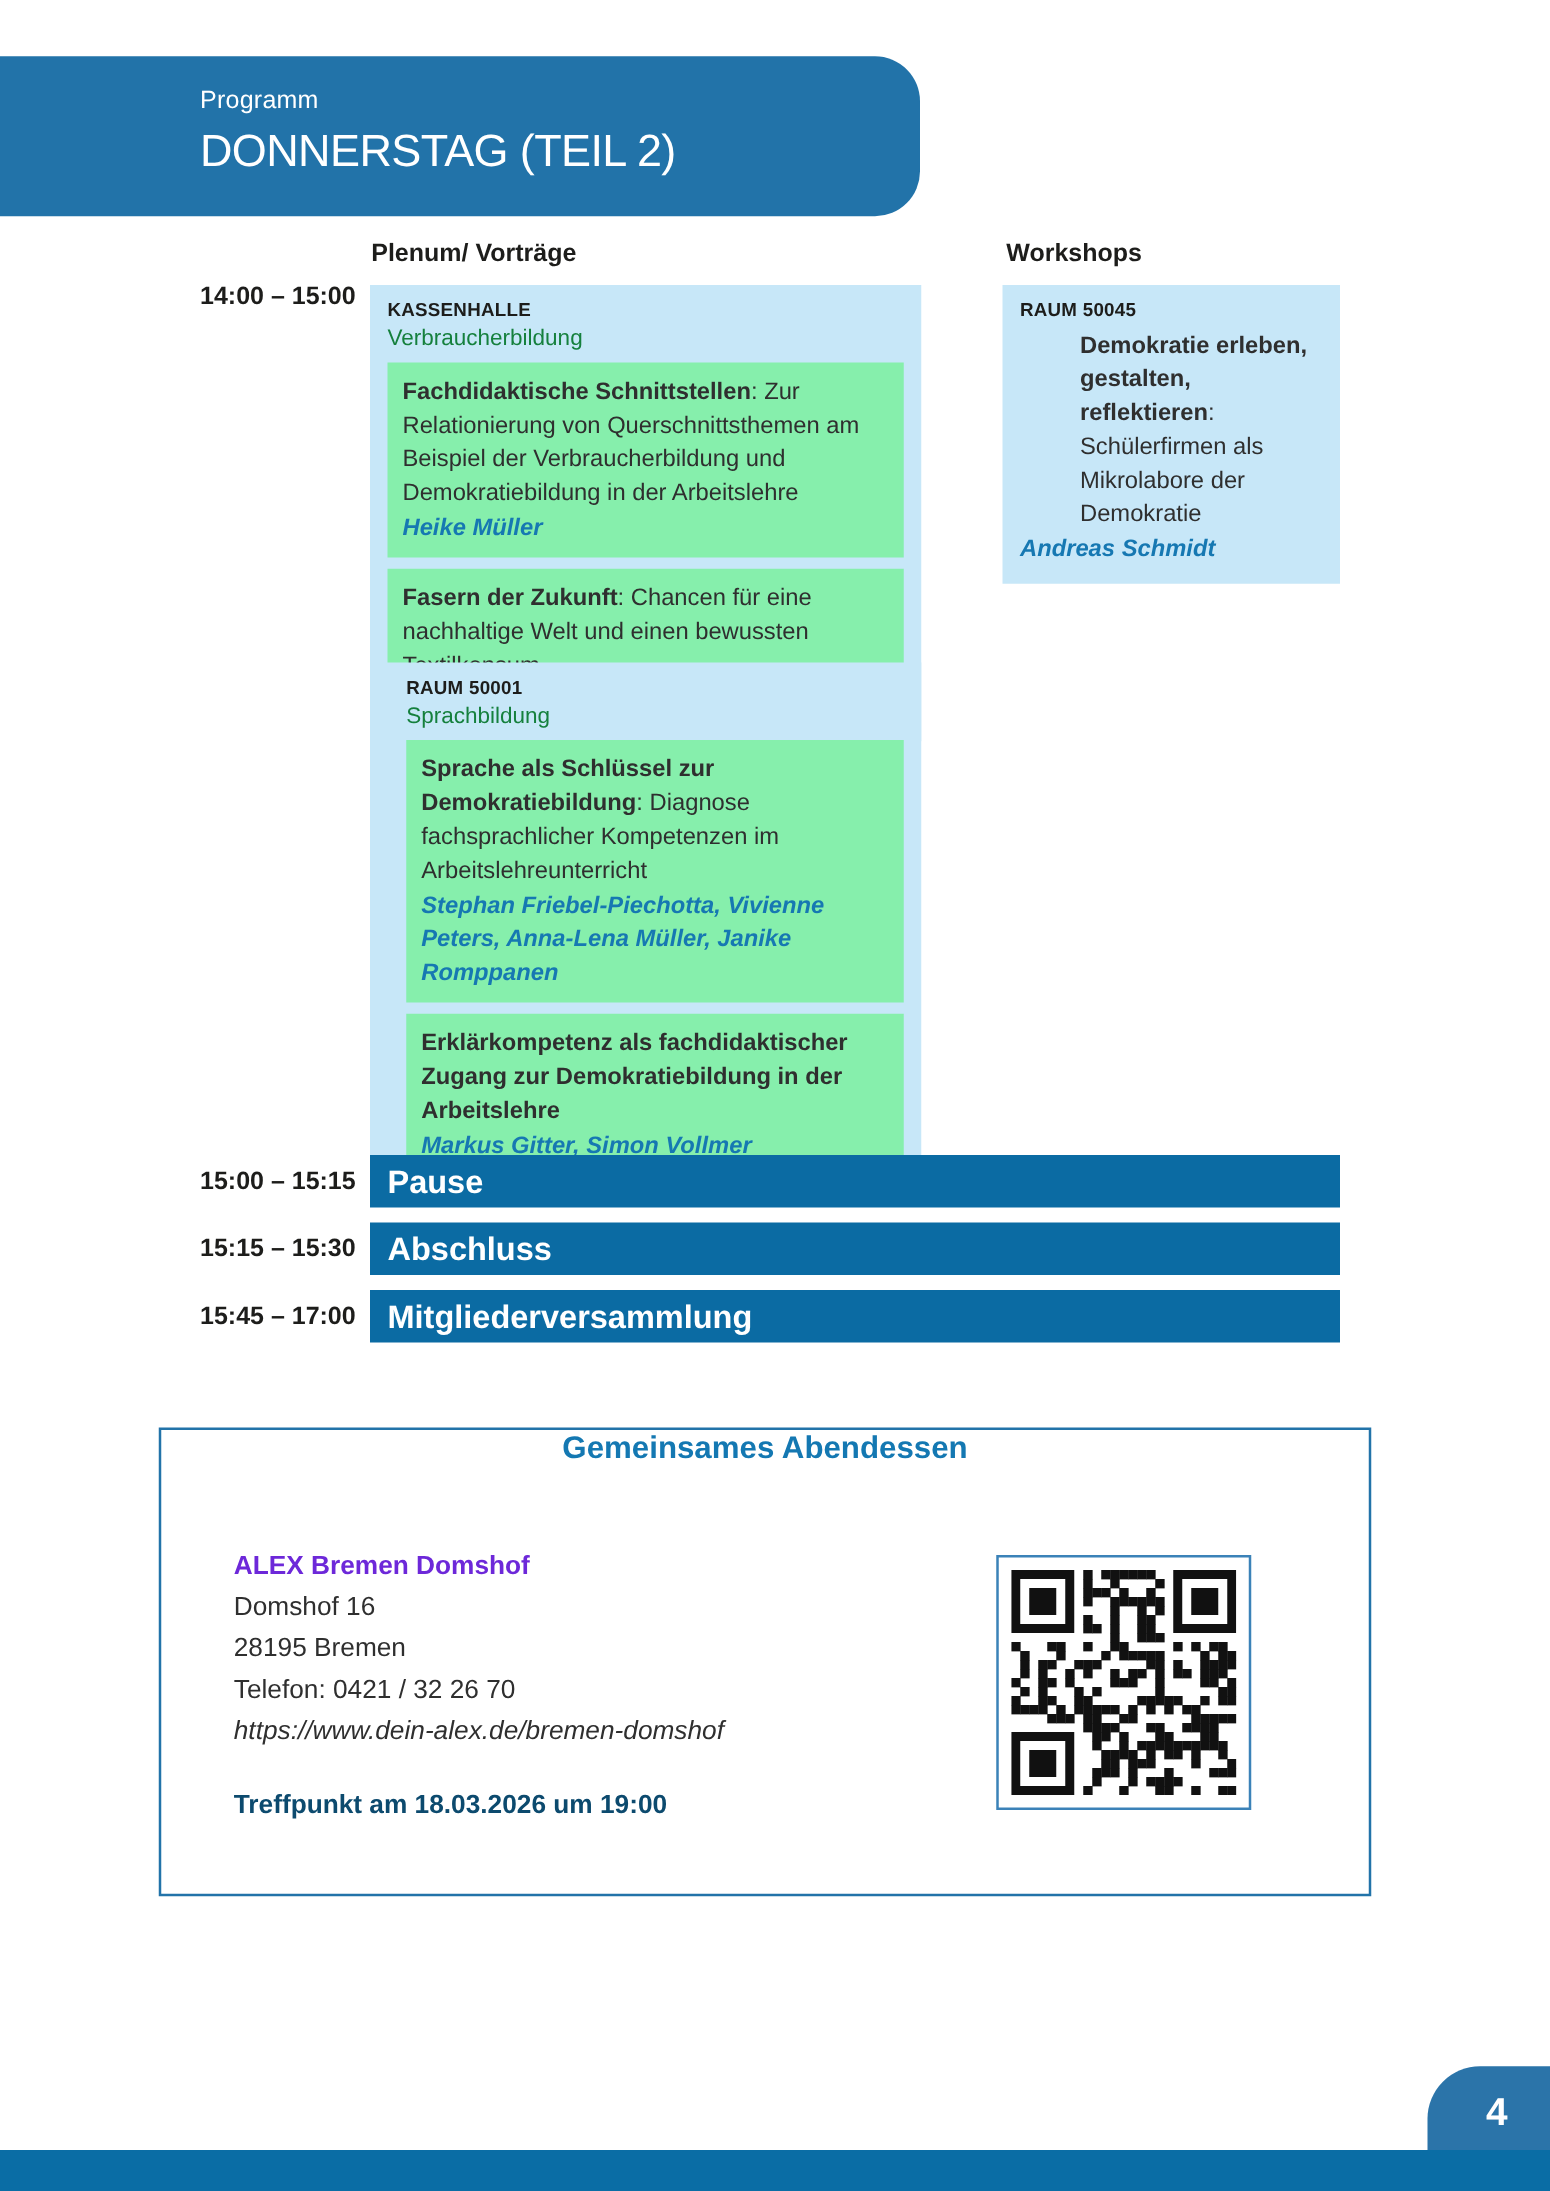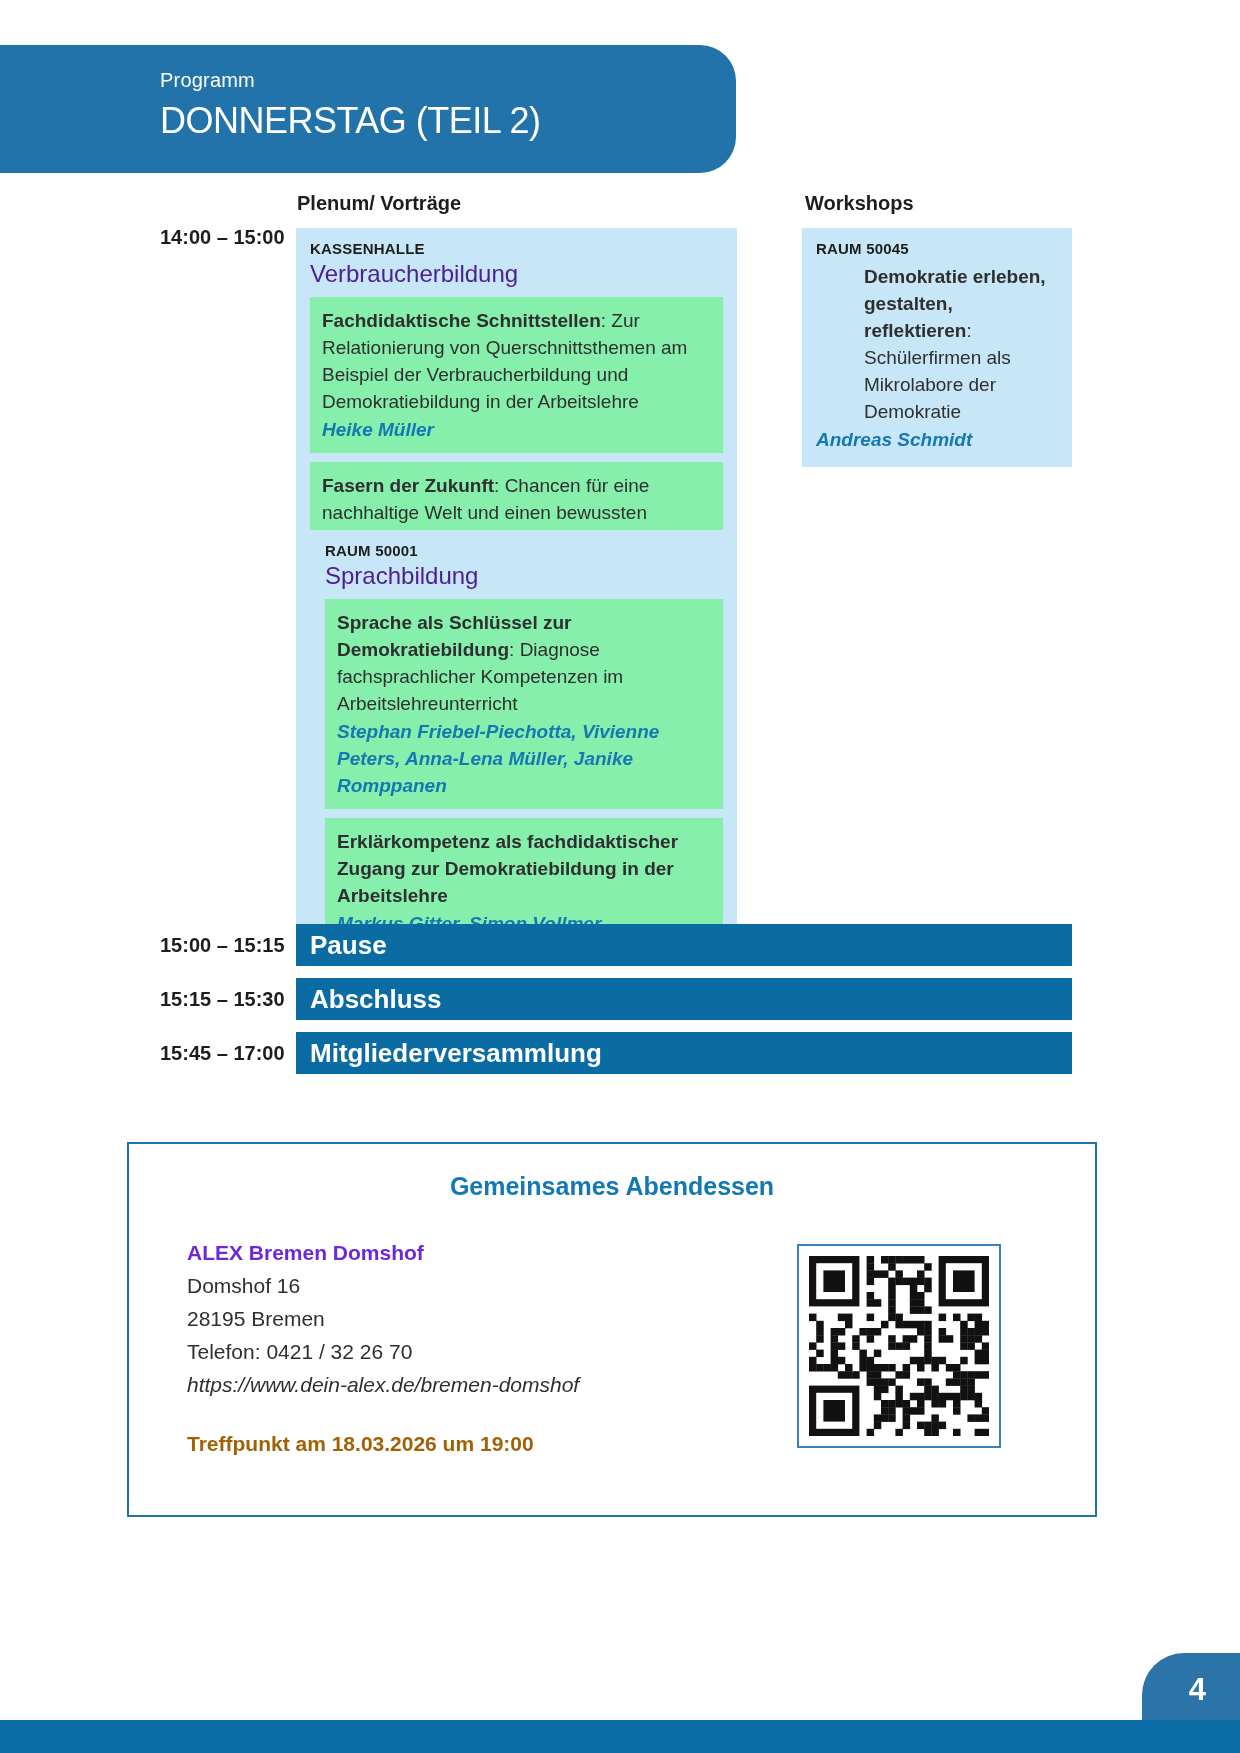--- a/index.html
+++ b/index.html
@@ -15,45 +15,45 @@
 
   
   .col-heading { position:absolute; top:192px; font-size:20px; font-weight:700; color:#1d1d1b; }
   .col-heading.left  { left:297px; }
   .col-heading.right { left:805px; }
   .time-label { position:absolute; left:160px; width:132px; font-size:20px; font-weight:700; color:#1d1d1b; }
 
   
   .session-block { position:absolute; background:#c7e7f8; padding:12px 14px 9px 14px; }
   .session-block .room  { font-size:15px; font-weight:700; color:#1d1d1b; letter-spacing:.2px; }
-  .session-block .topic { font-size:24px; color:#4c1d95; margin-top:3px; }
+  .session-block .topic { font-size:18px; color:#15803d; margin-top:3px; }
   .talk-card { background:#86efac; margin-top:9px; padding:10px 12px 10px 12px; }
   .talk-title { font-size:19px; line-height:27px; color:#2f2f2f; }
   .talk-title .b { font-weight:700; }
   .speakers { font-size:19px; line-height:27px; color:#1678b2; font-weight:700; font-style:italic; margin-top:1px; }
 
   
   .workshop-block { position:absolute; background:#c7e7f8; padding:12px 14px 14px 14px; }
   .workshop-block .room { font-size:15px; font-weight:700; color:#1d1d1b; letter-spacing:.2px; }
   .workshop-block .talk-title { margin-top:6px;margin-left:48px; }
 
   
   .bar { position:absolute; left:296px; width:776px; height:42px; background:#0b6ba3;
          color:#fff; font-size:26px; font-weight:700; line-height:42px; padding-left:14px; }
   .bar-time { position:absolute; left:160px; width:132px; height:42px; line-height:42px;
               font-size:20px; font-weight:700; color:#1d1d1b; }
 
   
   .dinner { position:absolute; left:127px; top:1142px; width:970px; height:375px;
             border:2px solid #2273a9; background:#fff; }
-  .dinner-title { text-align:center; margin-top:28px; font-size:25px; font-weight:700; color:#1478b2; }
+  .dinner-title { text-align:center; font-size:25px; font-weight:700; color:#1478b2; }
   .dinner-info { position:absolute; left:58px; top:92px; font-size:21px; line-height:33px; color:#2f2f2f; }
   .dinner-info .venue { font-weight:700; color:#6d28d9; }
   .dinner-info .url { font-style:italic; color:#2f2f2f; text-decoration:none; display:inline-block; }
-  .dinner-meeting { position:absolute; left:58px; top:288px; font-size:21px; font-weight:700; color:#a16207; }
+  .dinner-meeting { position:absolute; left:58px; top:288px; font-size:21px; font-weight:700; color:#0c4a6e; }
   .qr-box { position:absolute; left:668px; top:100px; width:204px; height:204px;
             border:2px solid #3b82b8; background:#fff; padding:10px; }
   .qr-box svg { display:block; width:180px; height:180px; }
 
   
   .page-tab { position:absolute; right:0; top:1653px; width:98px; height:100px;
               background:#2b74a9; border-radius:42px 0 0 0; }
   .page-number { position:absolute; right:34px; top:1672px; color:#fff; font-size:31px; font-weight:700; }
   .footer-bar { position:absolute; left:0; top:1720px; width:1240px; height:33px; background:#0a6da5; }
 </style>

